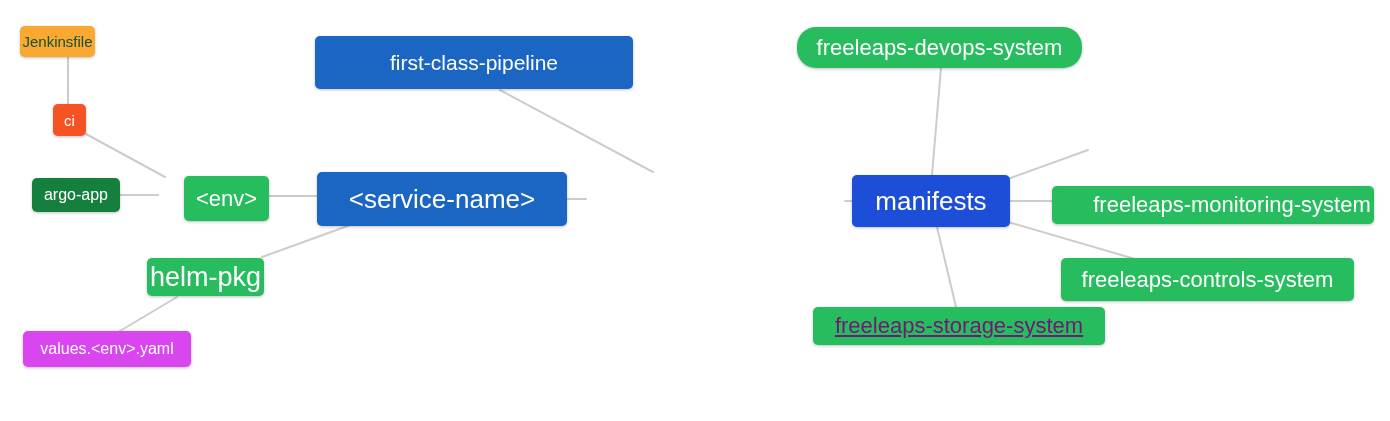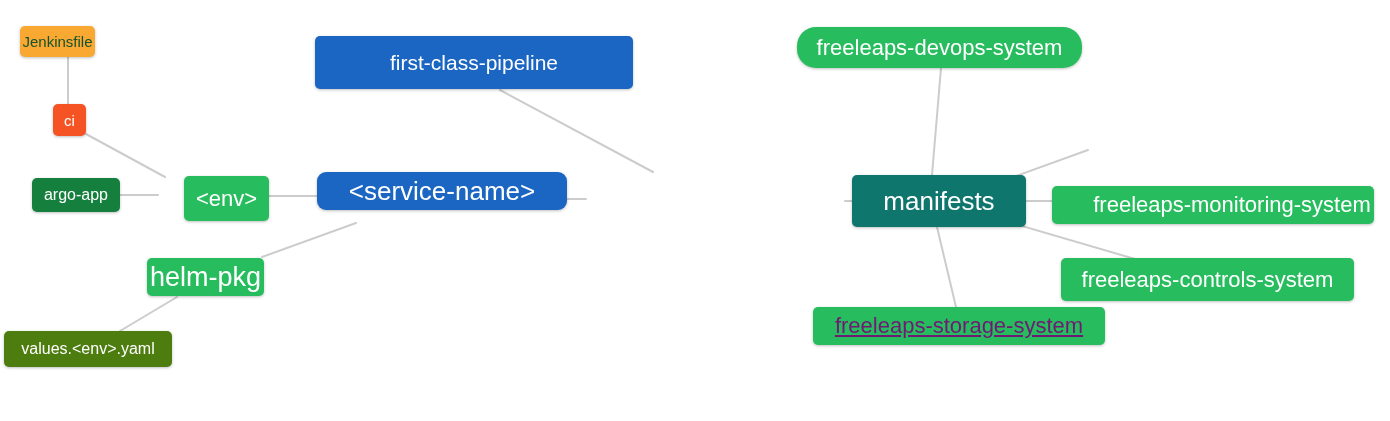--- a/index.html
+++ b/index.html
@@ -62,22 +62,22 @@
       <line x1="1010" y1="201" x2="1052" y2="201" stroke="#CCCCCC" stroke-width="2" stroke-linecap="round"></line>
       <line x1="1008" y1="222" x2="1135" y2="259" stroke="#CCCCCC" stroke-width="2" stroke-linecap="round"></line>
       <line x1="937" y1="227" x2="956" y2="307" stroke="#CCCCCC" stroke-width="2" stroke-linecap="round"></line>
     </svg>
   <div class="node-layer">
       <div class="node" style="left: 20px; top: 26px; width: 75px; height: 31px; font-size: 15px; background: rgb(249, 168, 50); color: #14532d;">Jenkinsfile</div>
       <div class="node" style="left: 53px; top: 104px; width: 33px; height: 32px; font-size: 15px; background: rgb(246, 83, 36); color: rgb(255, 255, 255);">ci</div>
       <div class="node" style="left: 32px; top: 178px; width: 88px; height: 34px; font-size: 16px; background: #15803d; color: rgb(255, 255, 255);">argo-app</div>
       <div class="node" style="left: 158px; top: 176px; width: 85px; height: 45px; font-size: 22px; background: rgb(39, 189, 94); color: rgb(255, 255, 255); margin-left: 26px;">&lt;env&gt;</div>
       <div class="node" style="left: 147px; top: 258px; width: 117px; height: 38px; font-size: 27px; background: rgb(39, 189, 94); color: rgb(255, 255, 255);">helm-pkg</div>
-      <div class="node" style="left: 4px; top: 331px; width: 168px; height: 36px; font-size: 16px; background: #4d7c0f; color: rgb(255, 255, 255);">values.&lt;env&gt;.yaml</div>
+      <div class="node" style="left: 23px; top: 331px; width: 168px; height: 36px; font-size: 16px; background: #d946ef; color: rgb(255, 255, 255);">values.&lt;env&gt;.yaml</div>
       <div class="node" style="left: 315px; top: 36px; width: 318px; height: 53px; font-size: 21px; background: rgb(27, 102, 194); color: rgb(255, 255, 255);">first-class-pipeline</div>
-      <div class="node" style="left: 317px; top: 172px; width: 250px; height: 38px; font-size: 26px; background: rgb(27, 102, 194); color: rgb(255, 255, 255); border-radius: 9px;">&lt;service-name&gt;</div>
-      <div class="node" style="left: 852px; top: 175px; width: 174px; height: 52px; font-size: 26px; background: #0f766e; color: rgb(255, 255, 255);">manifests</div>
+      <div class="node" style="left: 317px; top: 172px; width: 250px; height: 54px; font-size: 26px; background: rgb(27, 102, 194); color: rgb(255, 255, 255);">&lt;service-name&gt;</div>
+      <div class="node" style="left: 852px; top: 175px; width: 158px; height: 52px; font-size: 26px; background: #1d4ed8; color: rgb(255, 255, 255);">manifests</div>
       <div class="node" style="left: 797px; top: 27px; width: 285px; height: 41px; font-size: 22px; background: rgb(39, 189, 94); color: rgb(255, 255, 255); border-radius: 19px;">freeleaps-devops-system</div>
       <div class="node" style="left: 1052px; top: 186px; width: 322px; height: 38px; font-size: 22px; background: rgb(39, 189, 94); color: rgb(255, 255, 255); padding-left: 38px;">freeleaps-monitoring-system</div>
       <div class="node" style="left: 1061px; top: 258px; width: 293px; height: 43px; font-size: 22px; background: rgb(39, 189, 94); color: rgb(255, 255, 255);">freeleaps-controls-system</div>
       <div class="node" style="left: 813px; top: 307px; width: 292px; height: 38px; font-size: 22px; background: rgb(39, 189, 94); color: #701a75; text-decoration: underline;">freeleaps-storage-system</div>
     </div>
 </div>
 
 </body></html>

